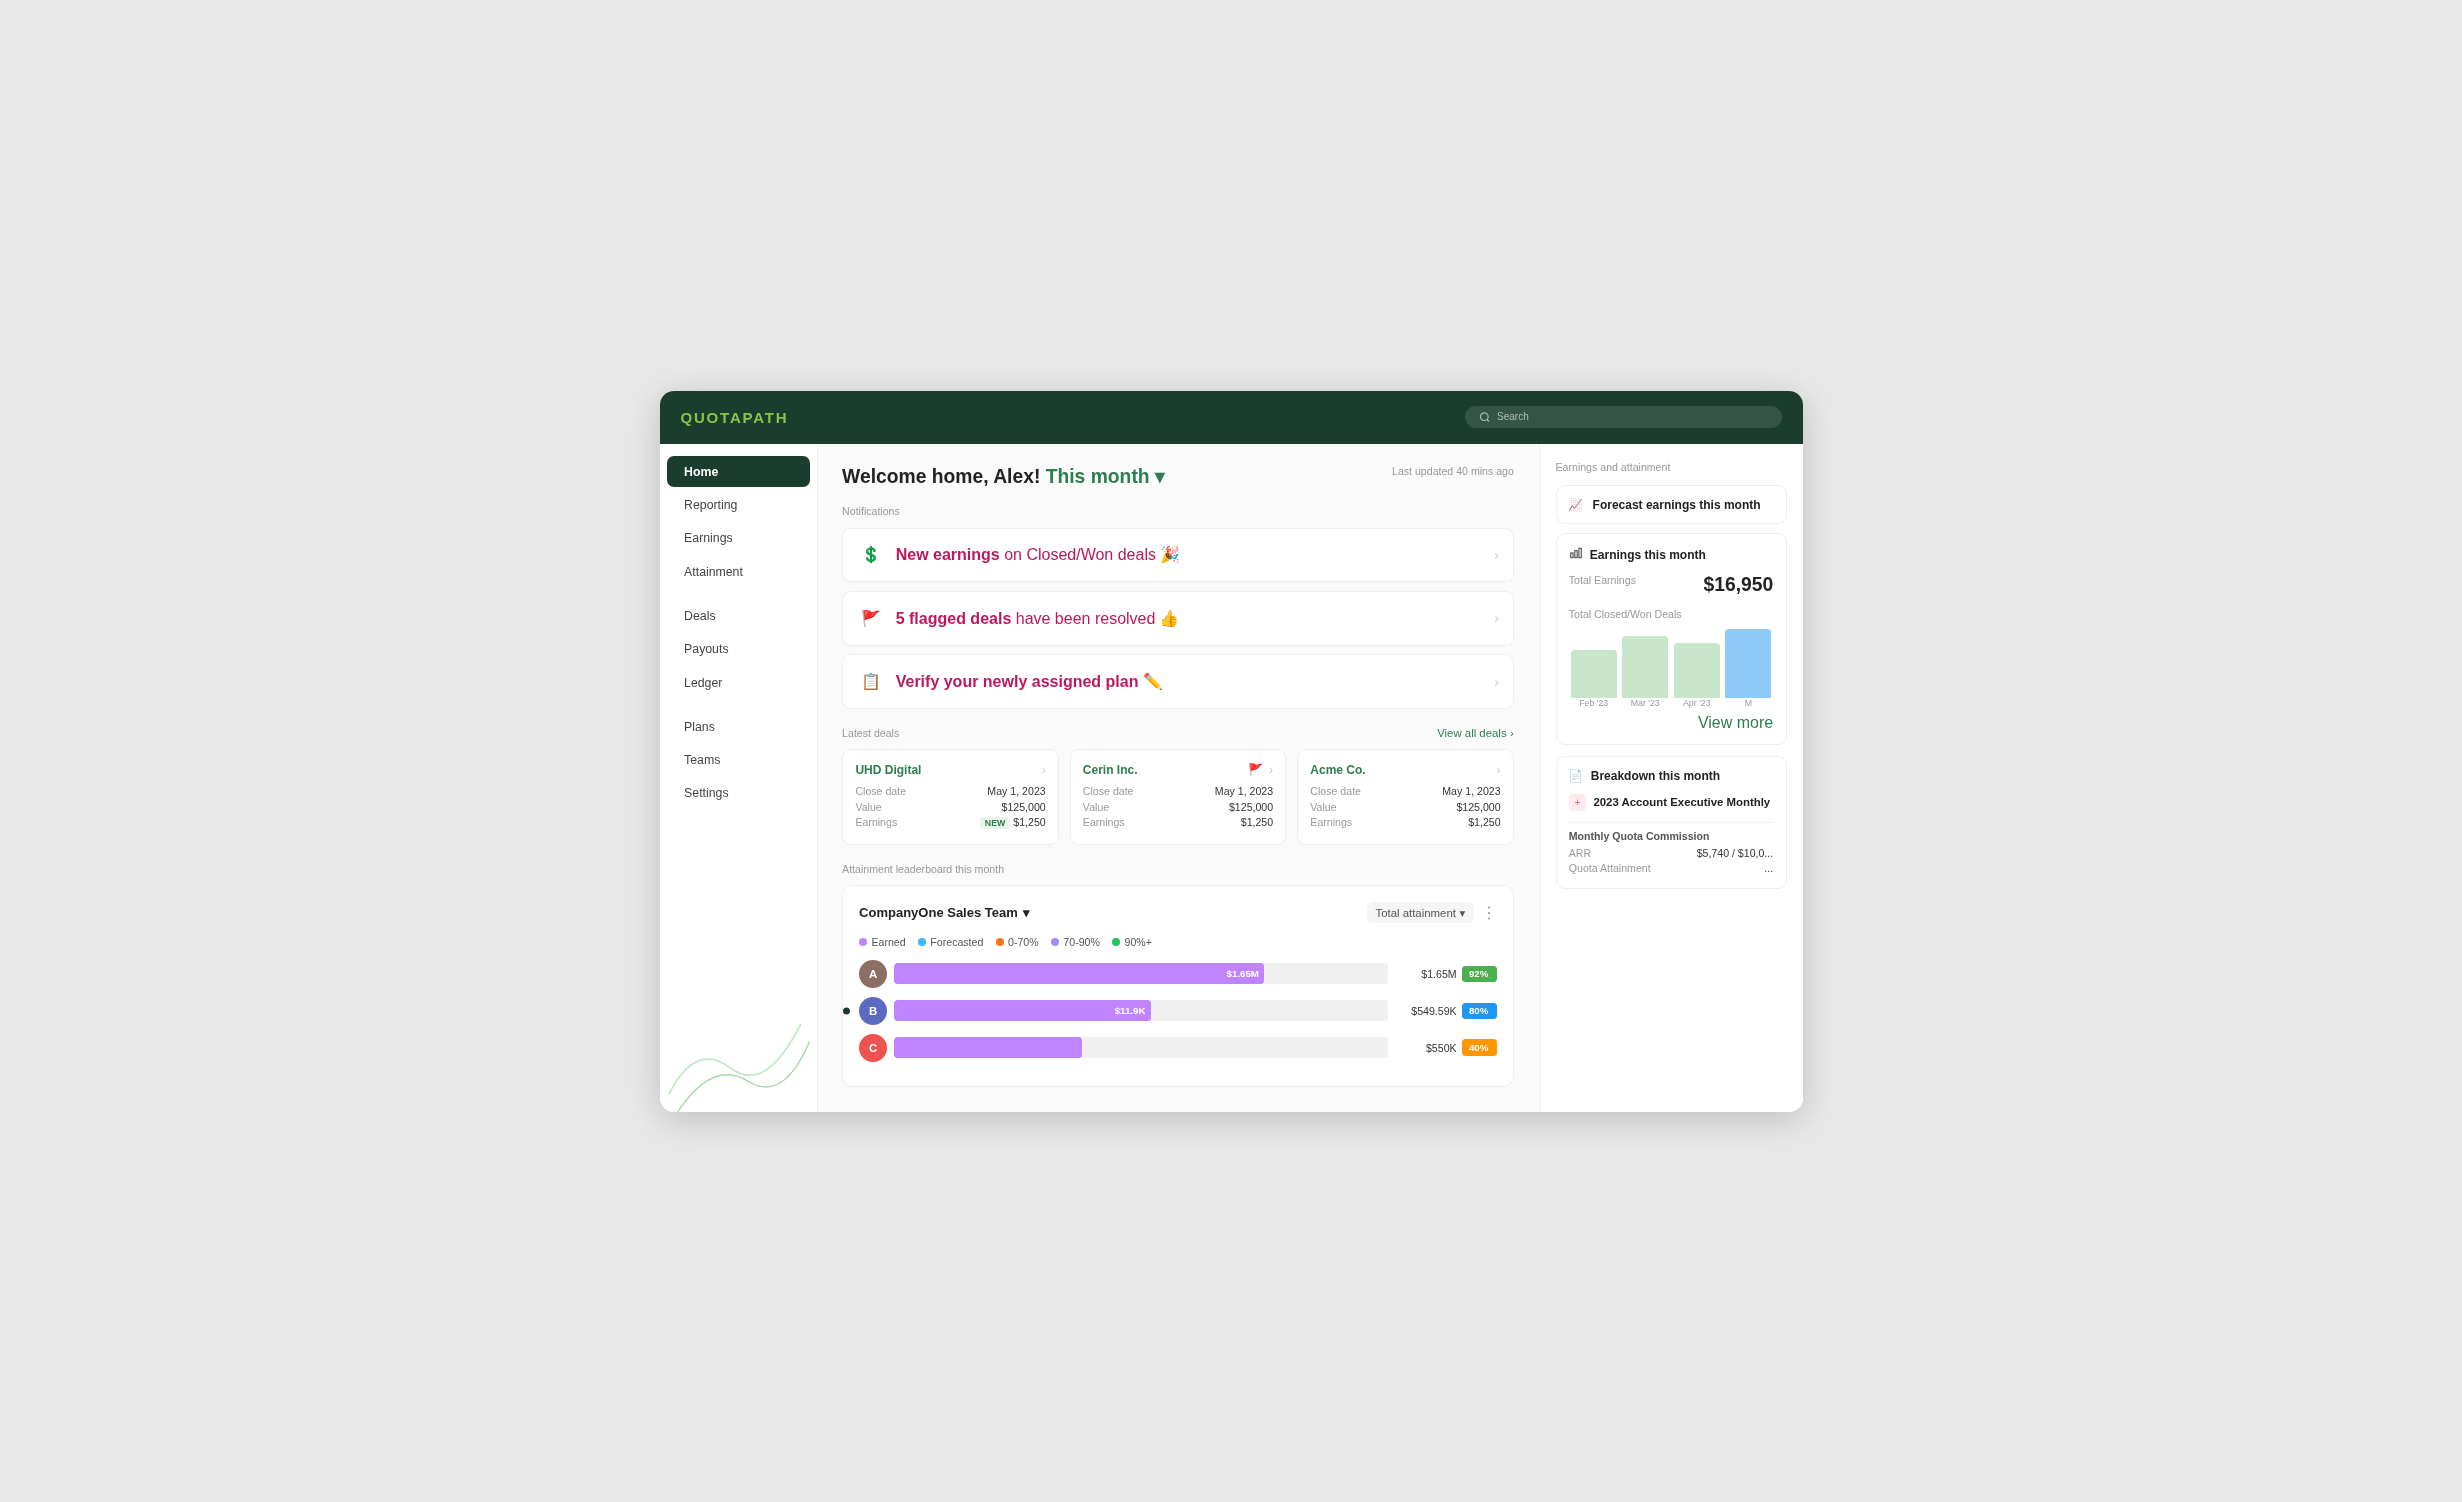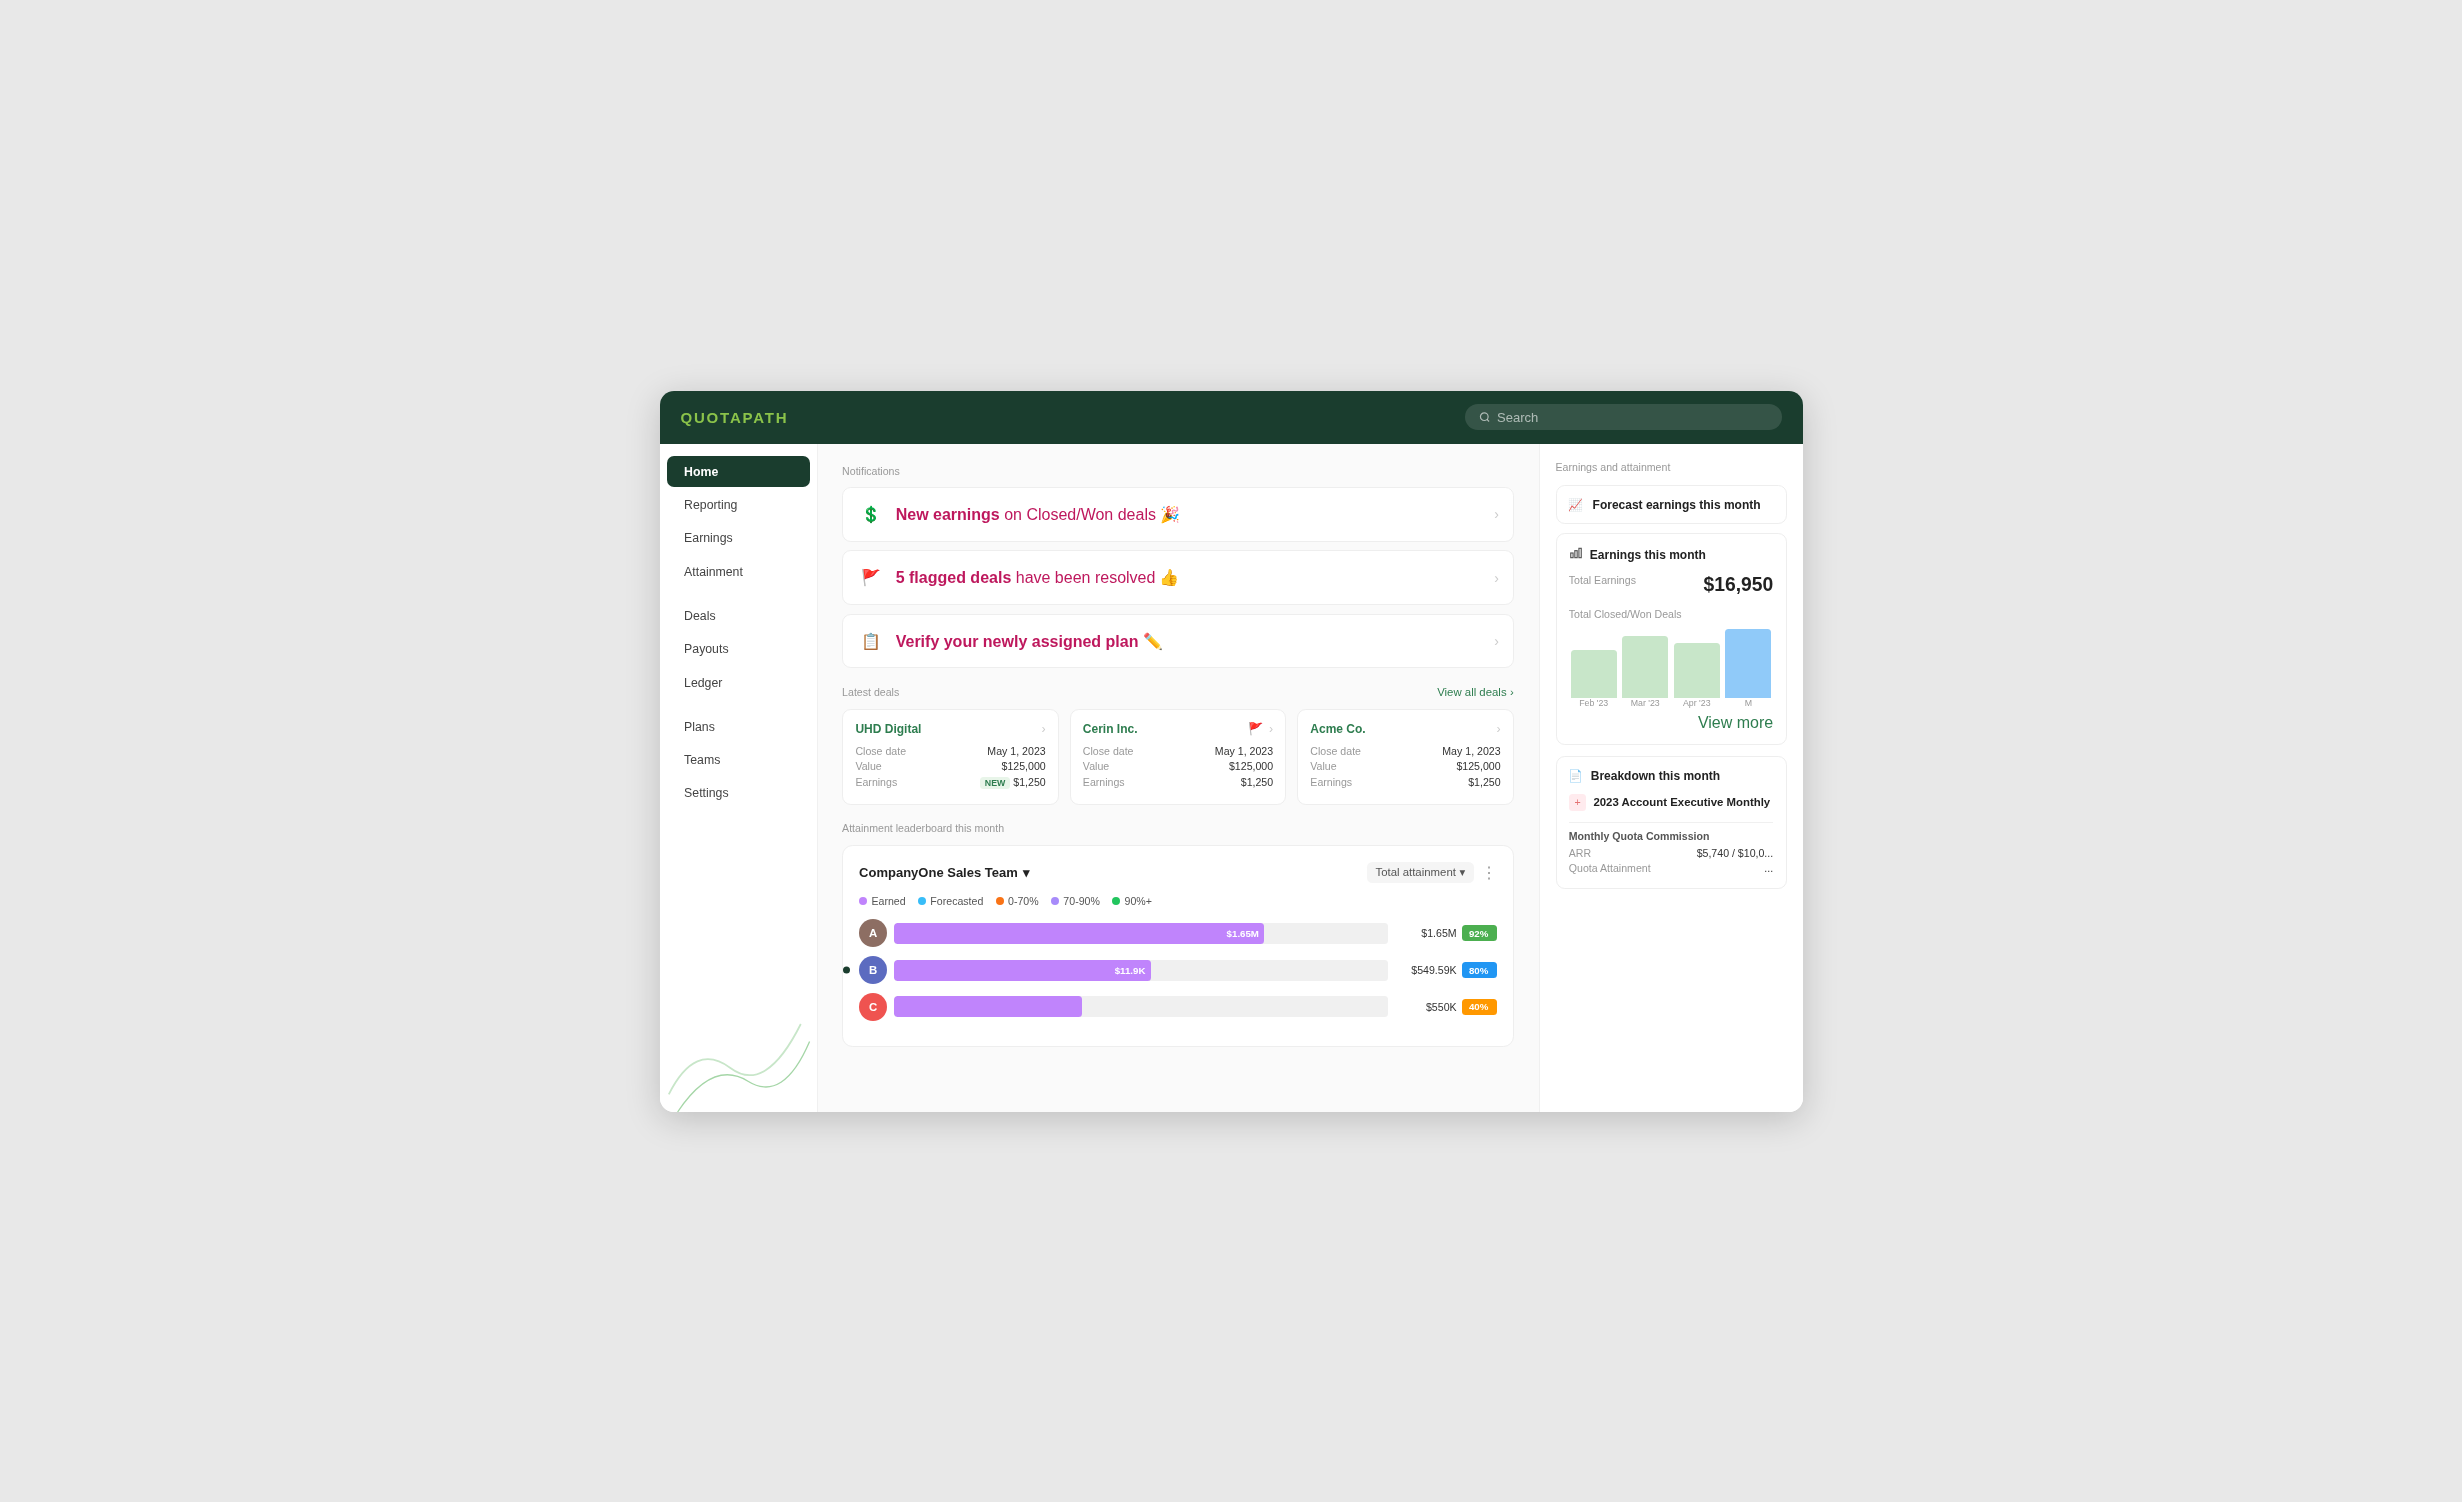--- a/index.html
+++ b/index.html
@@ -1,21 +1,21 @@
 <!DOCTYPE html>
 <html style="font-size:14px"><head>
   <meta charset="utf-8">
   <style>
     * { box-sizing: border-box; margin: 0; padding: 0; }
     body { font-family: -apple-system, BlinkMacSystemFont, 'Segoe UI', sans-serif; background: #e8e8e8; display: flex; justify-content: center; align-items: center; min-height: 100vh; }
     .app-frame { width: 1143px; height: 721px; background: #fff; border-radius: 14px; overflow: hidden; display: flex; flex-direction: column; box-shadow: 0 7px 35px rgba(0,0,0,0.18); }
     .topbar { background: #1a3d2e; height: 53px; display: flex; align-items: center; padding: 0 21px; flex-shrink: 0; }
     .logo { color: #8bc34a; font-weight: 800; font-size: 15px; letter-spacing: 1.8px; margin-right: auto; }
     .search-bar { display: flex; align-items: center; background: rgba(255,255,255,0.12); border-radius: 17.6px; padding: 5.3px 14px; gap: 7px; width: 317px; }
-    .search-bar input { background: transparent; border: none; outline: none; color: #eab308; font-size: 13px; width: 100%; }
+    .search-bar input { background: transparent; border: none; outline: none; color: #eab308; font-size: 10px; width: 100%; }
     .search-bar input::placeholder { color: rgba(255,255,255,0.6); }
     .search-icon-svg { color: rgba(255,255,255,0.6); }
     .main-area { display: flex; flex: 1; overflow: hidden; }
     .sidebar { width: 158px; background: #fff; border-right: 0.9px solid #f0f0f0; padding: 10.6px 0; flex-shrink: 0; position: relative; overflow: hidden; }
     .sidebar-item { padding: 8.8px 17.6px; cursor: pointer; font-size: 12.3px; color: #444; border-radius: 7px; margin: 1.8px 7px; }
     .sidebar-item.active { background: #1a3d2e; color: #fff; font-weight: 600; }
     .sidebar-bg-decoration { position: absolute; bottom: 0; left: 0; right: 0; height: 176px; pointer-events: none; }
     .content-area { flex: 1; overflow-y: auto; padding: 21px 24.6px; background: #fafafa; }
     .right-panel { width: 264px; background: #fff; border-left: 0.9px solid #f0f0f0; overflow-y: auto; padding: 17.6px 16px; flex-shrink: 0; }
     .page-header { display: flex; justify-content: space-between; align-items: flex-start; margin-bottom: 17.6px; }
@@ -120,20 +120,29 @@
       <div class="sidebar-item">Teams</div>
       <div class="sidebar-item">Settings</div>
       <svg class="sidebar-bg-decoration" viewBox="0 0 180 200" xmlns="http://www.w3.org/2000/svg">
         <path d="M10 180 Q40 120 80 150 Q120 180 160 100" fill="none" stroke="#c8e6c9" stroke-width="2"></path>
         <path d="M20 200 Q60 140 100 165 Q140 190 170 120" fill="none" stroke="#a5d6a7" stroke-width="1.5"></path>
       </svg>
     </div>
 
     <div class="content-area">
 
+      <div class="page-header">
+        <div>
+          <span class="welcome-title">
+            <span>Welcome home, Alex!</span>
+            <span style="color:#2e7d4f; cursor:pointer;"> This month ▾</span>
+          </span>
+        </div>
+        <span class="last-updated">Last updated 40 mins ago</span>
+      </div>
 
       <div class="section-label">Notifications</div>
 
       <div class="notification-item">
         <div class="notif-icon">💲</div>
         <div class="notif-text"><strong>New earnings</strong> on Closed/Won deals 🎉</div>
         <span class="notif-arrow">›</span>
       </div>
 
       <div class="notification-item">

